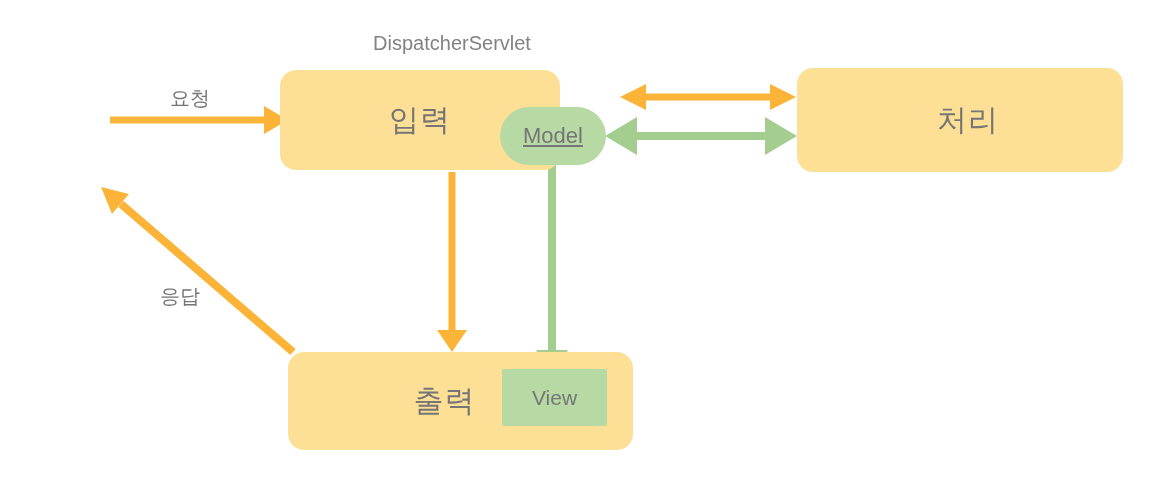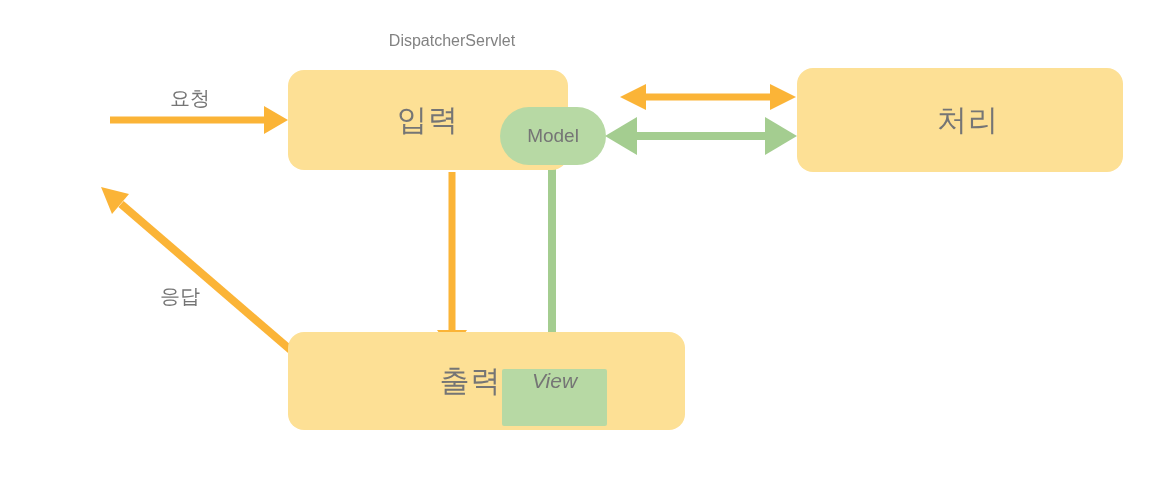--- a/index.html
+++ b/index.html
@@ -26,64 +26,65 @@
   .fill-green    { fill: var(--arrow-green); stroke: none; }
 
   .box {
     position: absolute;
     background: var(--box-yellow);
     border-radius: 16px;
     display: flex;
     align-items: center;
     justify-content: center;
   }
-  .box-input  { left: 288px; top: 70px;  width: 280px; height: 100px; }
+  .box-input  { left: 280px; top: 70px;  width: 280px; height: 100px; }
   .box-process{ left: 797px; top: 68px;  width: 326px; height: 104px; padding-left: 16px; }
-  .box-output { left: 288px; top: 332px; width: 397px; height: 98px; padding-right: 32px; }
+  .box-output { left: 288px; top: 352px; width: 345px; height: 98px; padding-right: 32px; }
 
   .box-text {
     color: var(--text-gray);
     font-size: 30px;
     letter-spacing: 1px;
   }
 
   .model-pill {
     position: absolute;
     left: 500px; top: 107px;
     width: 106px; height: 58px;
     background: var(--green-fill);
     border-radius: 29px;
     display: flex;
     align-items: center;
     justify-content: center;
   }
   .model-pill span {
     color: var(--text-gray);
-    font-size: 19px;
+    font-size: 22px;
+    text-decoration: underline;
   }
 
   .view-box {
     position: absolute;
     left: 502px; top: 369px;
     width: 105px; height: 57px;
     background: var(--green-fill);
     border-radius: 2px;
     display: flex;
+    align-items: center;
     justify-content: center;
-    font-style: italic;
   }
   .view-box span {
     color: var(--text-gray);
     font-size: 21px;
   }
 
   .group-label {
     position: absolute;
     color: var(--label-gray);
-    font-size: 16px;
+    font-size: 20px;
     text-align: center;
   }
   .label-dispatcher { left: 288px; top: 32px; width: 328px; }
   .label-controller { left: 797px; top: 32px; width: 326px; }
 
   .edge-label {
     position: absolute;
     color: var(--text-gray);
     font-size: 20px;
     text-align: center;

